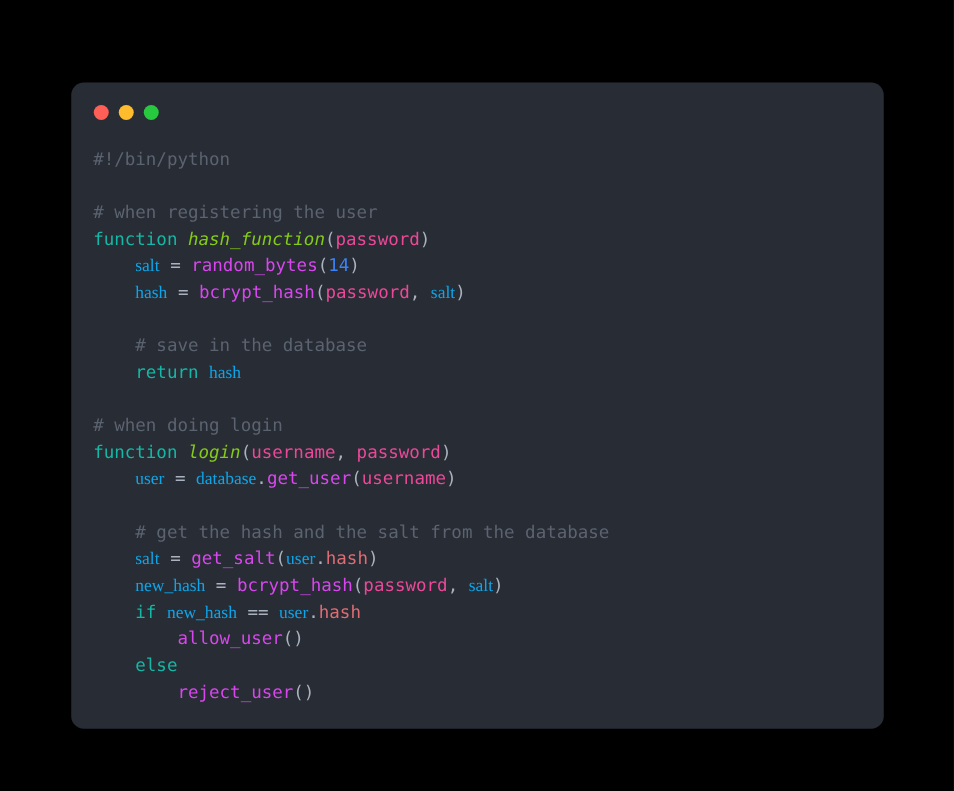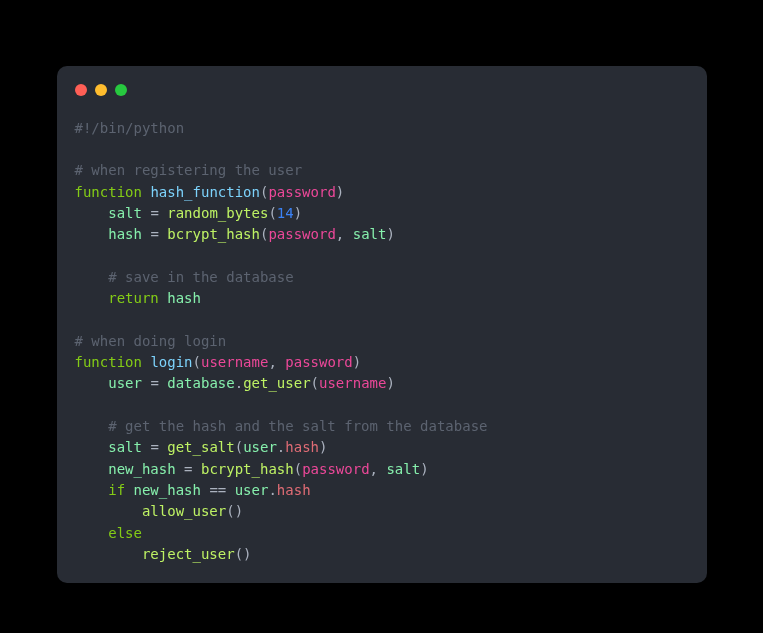--- a/index.html
+++ b/index.html
@@ -33,27 +33,27 @@
 .dot.red { background: #ff5f56; }
 .dot.yellow { background: #ffbd2e; }
 .dot.green { background: #27c93f; }
 .code {
   font-size: 14px;
   line-height: 21.3px;
   white-space: pre;
   color: #abb2bf;
 }
 .comment { color: #5c6370; }
-.keyword { color: #84cc16; }
-.funcname { color: #7dd3fc; }
+.keyword { color: #14b8a6; }
+.funcname { color: #84cc16; font-style: italic; }
 .param { color: #ec4899; }
 .punct { color: #abb2bf; }
-.variable { color: #86efac; }
+.variable { color: #0ea5e9; font-family: Liberation Serif, serif; }
 .number { color: #3b82f6; }
-.call { color: #bef264; }
+.call { color: #d946ef; }
 .prop { color: #e06c75; }
 </style>
 </head>
 <body>
 
 <div class="window">
   <div class="titlebar">
     <div class="dot red"></div>
     <div class="dot yellow"></div>
     <div class="dot green"></div>

